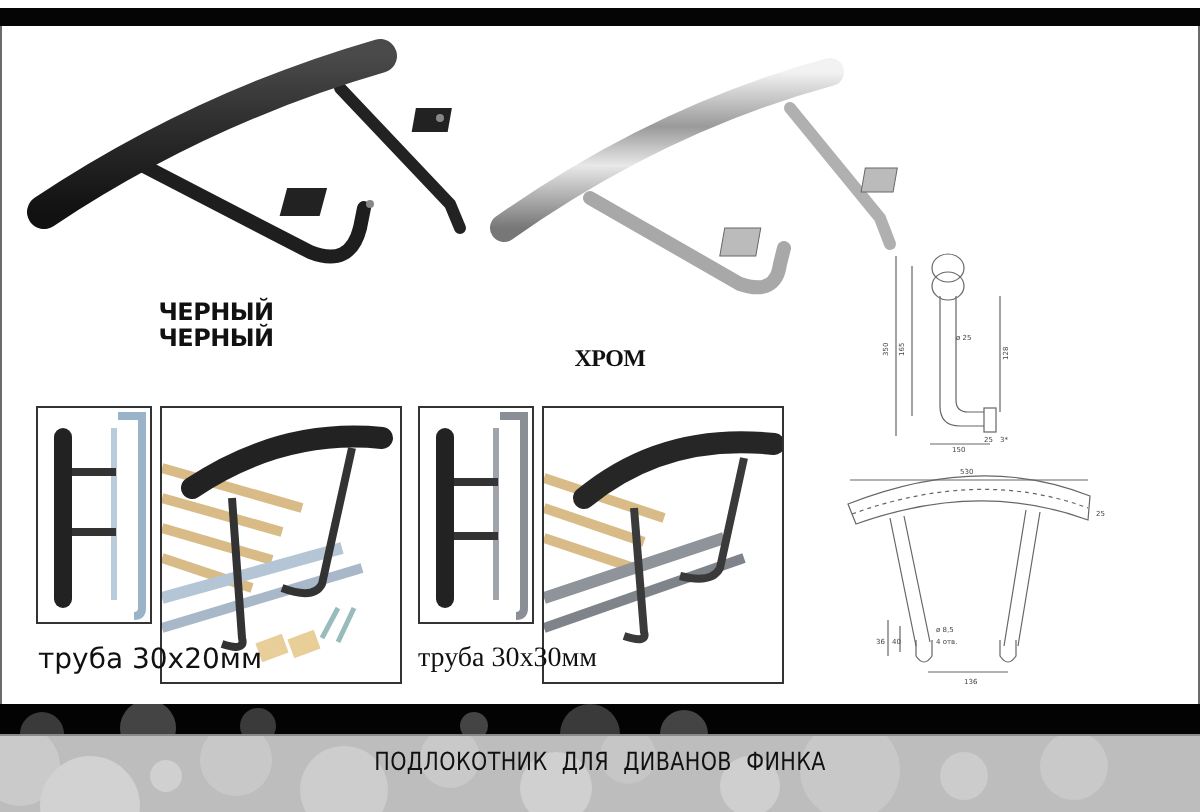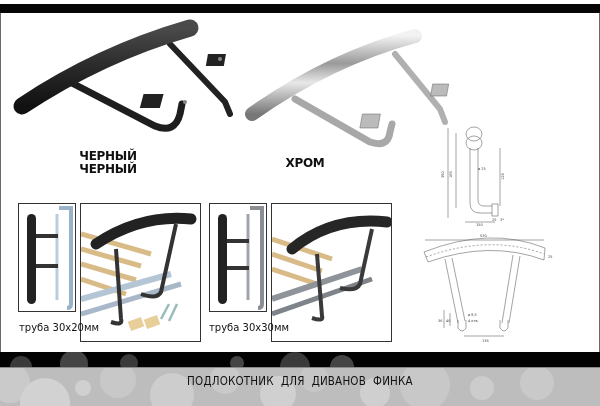--- a/index.html
+++ b/index.html
@@ -5,21 +5,21 @@
   html, body { margin:0; padding:0; }
   body { width:600px; height:406px; position:relative; overflow:hidden; background:#ffffff; font-family:"DejaVu Sans", sans-serif; }
   .top-strip { position:absolute; left:0; top:0; width:600px; height:4px; background:#ffffff; }
   .top-bar { position:absolute; left:0; top:4px; width:600px; height:9px; background:#050505; }
   .main { position:absolute; left:0; top:13px; width:598px; height:339px; background:#ffffff; border-left:1px solid #6a6a6a; border-right:1px solid #6a6a6a; }
   .bottom-bar { position:absolute; left:0; top:352px; width:600px; height:15px; background:#030303; overflow:hidden; }
   .bottom-band { position:absolute; left:0; top:367px; width:600px; height:39px; background:#bdbdbd; overflow:hidden; border-top:1px solid #8a8a8a; }
   .bubble { position:absolute; border-radius:50%; }
   .footer-title { position:absolute; left:0; top:373px; width:600px; text-align:center; font-family:"DejaVu Sans Condensed","DejaVu Sans", sans-serif; font-size:12.5px; letter-spacing:0.2px; color:#111; word-spacing:4px; transform:scaleX(0.92); }
   .label { position:absolute; font-weight:bold; color:#111; text-align:center; font-size:12px; line-height:13px; letter-spacing:-0.3px; }
-  .caption { position:absolute; font-size:10px; color:#111; }
+  .caption { position:absolute; font-size:14px; color:#111; }
   .frame { position:absolute; border:1px solid #333; background:#fff; overflow:hidden; }
   svg { position:absolute; }
 </style>
 </head>
 <body>
 
 <div class="top-strip"></div>
 <div class="top-bar"></div>
 
 <div class="main"></div>
@@ -54,21 +54,21 @@
   <path d="M 65 85 L 140 128 Q 158 134 160 118 L 162 110" stroke="#a8a8a8" stroke-width="7" fill="none" stroke-linecap="round"></path>
   <path d="M 22 100 Q 100 45 185 22" stroke="url(#chr)" stroke-width="14" fill="none" stroke-linecap="round"></path>
   <rect x="150" y="100" width="18" height="14" fill="#bbb" stroke="#666" stroke-width="0.5" transform="skewX(-10)"></rect>
   <rect x="215" y="70" width="16" height="12" fill="#bbb" stroke="#666" stroke-width="0.5" transform="skewX(-10)"></rect>
 </svg>
 
 <div class="label" style="left:72px;top:150px;width:72px;">
   <div>ЧЕРНЫЙ</div>
   <div>ЧЕРНЫЙ</div>
 </div>
-<div class="label" style="left:280px;top:157px;width:50px;">
+<div class="label" style="left:280px;top:173px;width:50px;font-family:Liberation Serif, serif;">
   <div>ХРОМ</div>
 </div>
 
 <svg style="left:440px;top:118px" width="70" height="110" viewBox="0 0 70 110">
   <g stroke="#666" stroke-width="0.6" fill="none">
     <ellipse cx="34" cy="16" rx="8" ry="7"></ellipse>
     <ellipse cx="34" cy="25" rx="8" ry="7"></ellipse>
     <path d="M 30 30 L 30 85 Q 30 95 40 95 L 52 95 M 38 30 L 38 82 Q 38 88 44 88 L 52 88"></path>
     <rect x="52" y="86" width="6" height="12"></rect>
     <line x1="8" y1="10" x2="8" y2="100"></line>
@@ -157,21 +157,21 @@
       <line x1="0" y1="50" x2="50" y2="67"></line>
       <line x1="0" y1="65" x2="45" y2="80"></line>
     </g>
     <path d="M 0 95 L 90 65" stroke="#8e9499" stroke-width="6"></path>
     <path d="M 0 110 L 100 75" stroke="#7e8489" stroke-width="5"></path>
     <path d="M 45 50 L 50 112 Q 52 118 40 114" stroke="#3a3a3a" stroke-width="4" fill="none"></path>
     <path d="M 100 25 L 88 80 Q 84 88 68 84" stroke="#3a3a3a" stroke-width="4" fill="none"></path>
     <path d="M 20 45 Q 60 12 115 18" stroke="#262626" stroke-width="11" stroke-linecap="round" fill="none"></path>
   </svg>
 </div>
-<div class="caption" style="left:209px;top:322px;">труба 30х30мм</div>
+<div class="caption" style="left:209px;top:322px;font-family:Liberation Serif, serif;">труба 30х30мм</div>
 
 <div class="bottom-bar">
   <div class="bubble" style="left:10px;top:4px;width:22px;height:22px;background:#3a3a3a;"></div>
   <div class="bubble" style="left:60px;top:-2px;width:28px;height:28px;background:#444;"></div>
   <div class="bubble" style="left:120px;top:2px;width:18px;height:18px;background:#3a3a3a;"></div>
   <div class="bubble" style="left:230px;top:4px;width:14px;height:14px;background:#444;"></div>
   <div class="bubble" style="left:280px;top:0px;width:30px;height:30px;background:#3a3a3a;"></div>
   <div class="bubble" style="left:330px;top:3px;width:24px;height:24px;background:#444;"></div>
 </div>
 <div class="bottom-band">

